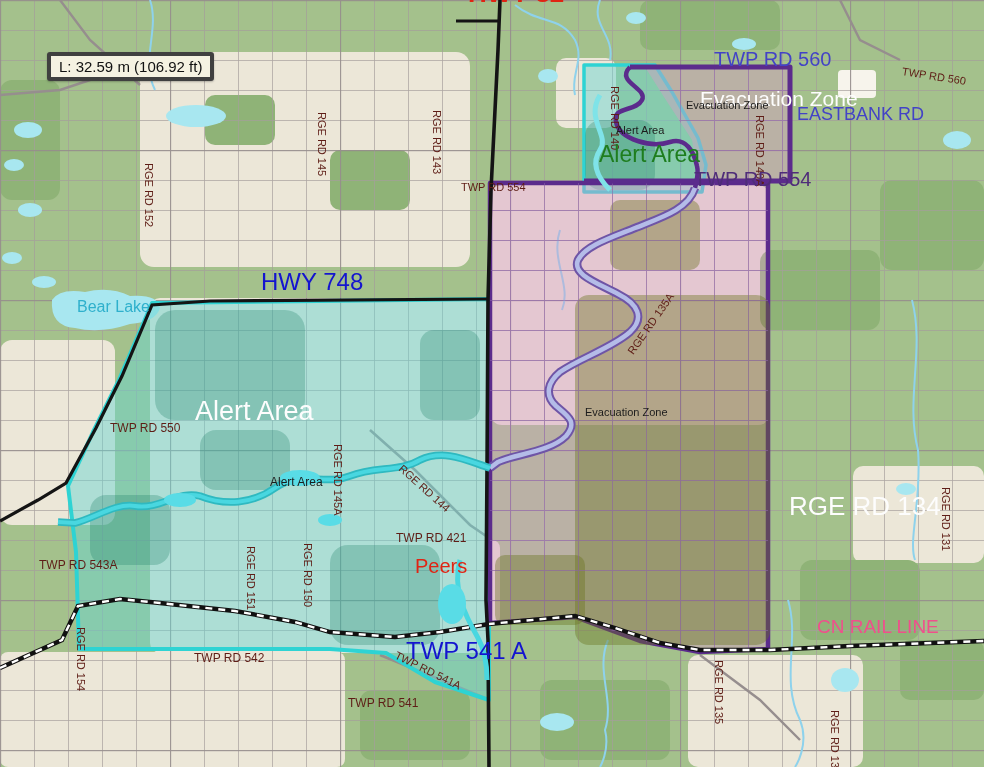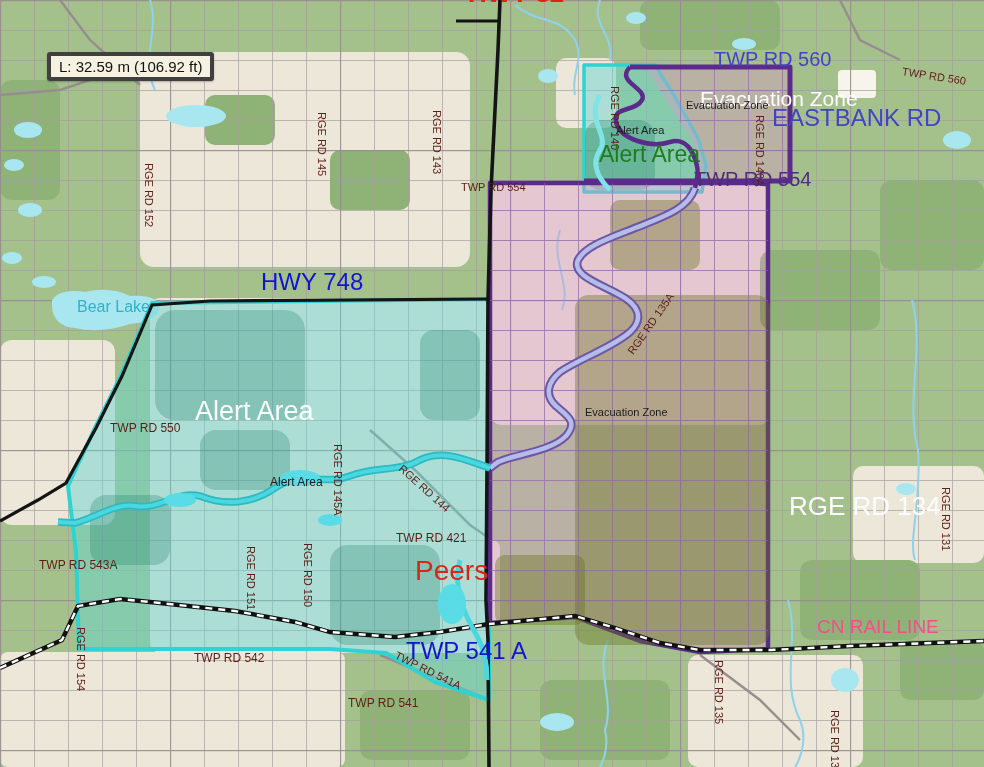--- a/index.html
+++ b/index.html
@@ -149,39 +149,39 @@
 
     <path d="M62,68 l9,3 -6,6 z" fill="#d42315"></path>
   </svg>
 
   <div id="labels-layer">
       <span class="map-label" style="left: 468px; top: -20px; font-size: 26px; color: rgb(224, 36, 19); font-weight: bold;">HWY 32</span>
       <span class="map-label" style="left: 714px; top: 49px; font-size: 20px; color: rgb(67, 67, 198);">TWP RD 560</span>
       <span class="map-label" style="left: 903px; top: 66px; font-size: 11px; color: rgb(94, 29, 22); transform: rotate(9deg); transform-origin: 0px 0px;">TWP RD 560</span>
       <span class="map-label" style="left: 700px; top: 88px; font-size: 21px; color: rgb(253, 253, 253);">Evacuation Zone</span>
       <span class="map-label" style="left: 686px; top: 100px; font-size: 11px; color: rgb(28, 28, 28);">Evacuation Zone</span>
-      <span class="map-label" style="left: 772px; top: 105px; font-size: 24px; color: rgb(67, 67, 198);">EASTBANK RD</span>
+      <span class="map-label" style="left: 789px; top: 105px; font-size: 18px; color: rgb(67, 67, 198); padding-left: 8px;">EASTBANK RD</span>
       <span class="map-label" style="left: 620px; top: 86px; font-size: 11px; color: rgb(94, 29, 22); transform: rotate(90deg); transform-origin: 0px 0px;">RGE RD 140</span>
       <span class="map-label" style="left: 765px; top: 115px; font-size: 11px; color: rgb(94, 29, 22); transform: rotate(90deg); transform-origin: 0px 0px;">RGE RD 140A</span>
       <span class="map-label" style="left: 616px; top: 125px; font-size: 11px; color: rgb(28, 28, 28);">Alert Area</span>
       <span class="map-label" style="left: 599px; top: 142px; font-size: 23px; color: rgb(30, 125, 30);">Alert Area</span>
       <span class="map-label" style="left: 694px; top: 169px; font-size: 20px; color: rgb(79, 45, 121);">TWP RD 554</span>
       <span class="map-label" style="left: 461px; top: 182px; font-size: 11px; color: rgb(94, 29, 22);">TWP RD 554</span>
       <span class="map-label" style="left: 154px; top: 163px; font-size: 11px; color: rgb(94, 29, 22); transform: rotate(90deg); transform-origin: 0px 0px;">RGE RD 152</span>
       <span class="map-label" style="left: 327px; top: 112px; font-size: 11px; color: rgb(94, 29, 22); transform: rotate(90deg); transform-origin: 0px 0px;">RGE RD 145</span>
       <span class="map-label" style="left: 442px; top: 110px; font-size: 11px; color: rgb(94, 29, 22); transform: rotate(90deg); transform-origin: 0px 0px;">RGE RD 143</span>
       <span class="map-label" style="left: 77px; top: 299px; font-size: 16px; color: rgb(47, 176, 204);">Bear Lake</span>
       <span class="map-label" style="left: 261px; top: 269px; font-size: 24px; color: rgb(20, 20, 207);">HWY 748</span>
       <span class="map-label" style="left: 110px; top: 422px; font-size: 12px; color: rgb(94, 29, 22);">TWP RD 550</span>
       <span class="map-label" style="left: 195px; top: 397px; font-size: 27px; color: rgb(253, 253, 253);">Alert Area</span>
       <span class="map-label" style="left: 270px; top: 476px; font-size: 12px; color: rgb(28, 28, 28);">Alert Area</span>
       <span class="map-label" style="left: 343px; top: 444px; font-size: 11px; color: rgb(94, 29, 22); transform: rotate(90deg); transform-origin: 0px 0px;">RGE RD 145A</span>
       <span class="map-label" style="left: 404px; top: 463px; font-size: 11px; color: rgb(94, 29, 22); transform: rotate(42deg); transform-origin: 0px 0px;">RGE RD 144</span>
       <span class="map-label" style="left: 396px; top: 532px; font-size: 12px; color: rgb(94, 29, 22);">TWP RD 421</span>
-      <span class="map-label" style="left: 415px; top: 556px; font-size: 28px; color: rgb(224, 36, 19); text-align: right;">Peers</span>
+      <span class="map-label" style="left: 415px; top: 556px; font-size: 20px; color: rgb(224, 36, 19); text-align: right;">Peers</span>
       <span class="map-label" style="left: 585px; top: 407px; font-size: 11px; color: rgb(28, 28, 28);">Evacuation Zone</span>
       <span class="map-label" style="left: 626px; top: 350px; font-size: 11px; color: rgb(94, 29, 22); transform: rotate(-55deg); transform-origin: 0px 0px;">RGE RD 135A</span>
       <span class="map-label" style="left: 789px; top: 493px; font-size: 26px; color: rgb(253, 253, 253);">RGE RD 134</span>
       <span class="map-label" style="left: 951px; top: 487px; font-size: 11px; color: rgb(94, 29, 22); transform: rotate(90deg); transform-origin: 0px 0px;">RGE RD 131</span>
       <span class="map-label" style="left: 16px; top: 559px; font-size: 12px; color: rgb(94, 29, 22); margin-left: 23px;">TWP RD 543A</span>
       <span class="map-label" style="left: 256px; top: 546px; font-size: 11px; color: rgb(94, 29, 22); transform: rotate(90deg); transform-origin: 0px 0px;">RGE RD 151</span>
       <span class="map-label" style="left: 313px; top: 543px; font-size: 11px; color: rgb(94, 29, 22); transform: rotate(90deg); transform-origin: 0px 0px;">RGE RD 150</span>
       <span class="map-label" style="left: 194px; top: 652px; font-size: 12px; color: rgb(94, 29, 22);">TWP RD 542</span>
       <span class="map-label" style="left: 86px; top: 627px; font-size: 11px; color: rgb(94, 29, 22); transform: rotate(90deg); transform-origin: 0px 0px;">RGE RD 154</span>
       <span class="map-label" style="left: 406px; top: 638px; font-size: 24px; color: rgb(20, 20, 207);">TWP 541 A</span>

